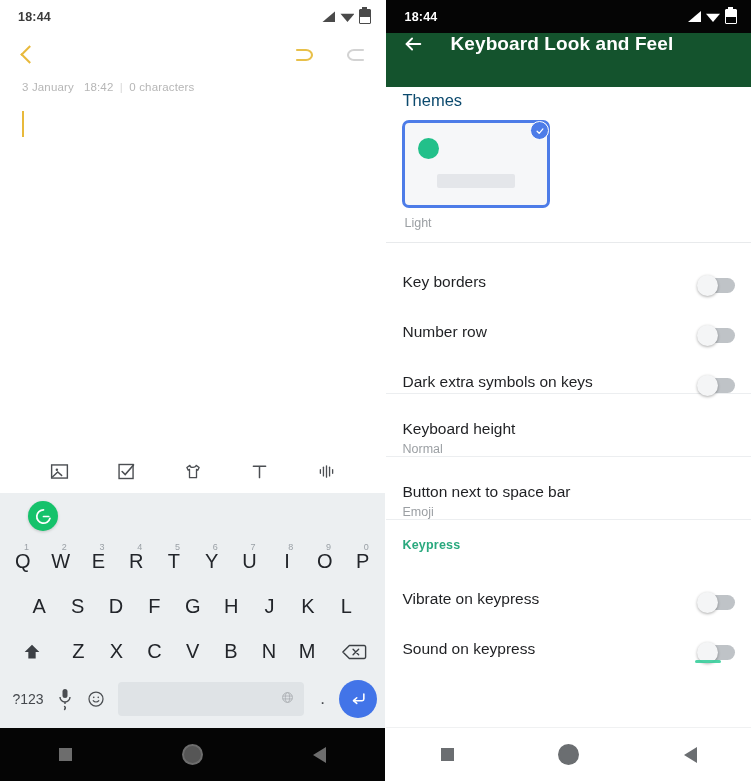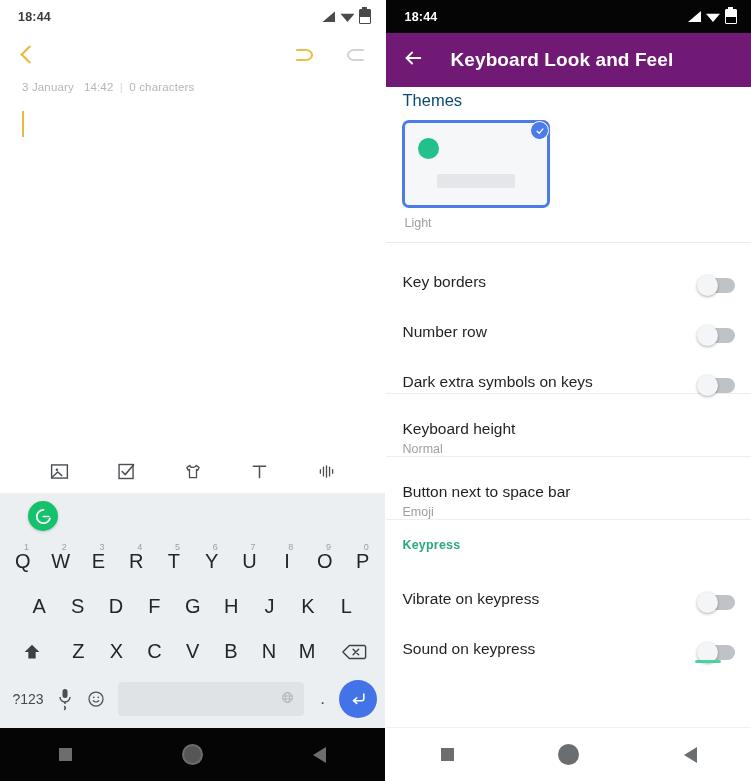--- a/index.html
+++ b/index.html
@@ -116,21 +116,21 @@
   .r-sysicons{margin-left:auto;display:flex;align-items:center;gap:5px;}
   .ic-signal-w{width:13px;height:11px;background:#ffffff;clip-path:polygon(100% 0,100% 100%,0 100%);}
   .ic-wifi-w{width:14px;height:11px;position:relative;}
   .ic-wifi-w:before{content:"";position:absolute;left:0;top:1px;width:14px;height:10px;
     background:#ffffff;clip-path:polygon(50% 100%,0 18%,100% 18%);}
   .ic-batt-w{width:10px;height:13px;border:1.6px solid #ffffff;border-radius:1px;
     background:linear-gradient(#ffffff 0 55%,#050505 55% 100%);position:relative;}
   .ic-batt-w:before{content:"";position:absolute;top:-3px;left:2px;width:5px;height:2px;background:#ffffff;}
 
   .appbar{
-    height:54px;background:#701a75;display:flex;align-items:center;
+    height:54px;background:#14532d;display:flex;align-items:flex-start;
     padding:0 16px;flex:0 0 auto;
   }
   .appbar-title{
     color:#ffffff;font-size:19px;font-weight:bold;margin-left:26px;letter-spacing:.1px;
   }
   .r-scroll{flex:1 1 auto;overflow:hidden;background:#ffffff;}
 
   .sec-head{
     padding:18px 16px 8px 16px;font-size:12.5px;font-weight:bold;color:#2aa97e;letter-spacing:.2px;
   }
@@ -217,21 +217,21 @@
           <svg width="26" height="20" viewBox="0 0 26 20">
             <path d="M20 5 h-9 a6 5 0 0 0 0 10 h9" fill="none" stroke="#d3d3d3" stroke-width="2.1" stroke-linecap="round"></path>
           </svg>
         </span>
       </div>
     </div>
 
     <div class="l-meta">
       <span>3 January</span>
       <span>&nbsp;</span>
-      <span>14:42</span>
+      <span>18:42</span>
       <span class="sep">|</span>
       <span>0 characters</span>
     </div>
 
     <div class="l-body">
       <div class="caret"></div>
     </div>
 
     <div class="media-strip">
       <span class="mi">

